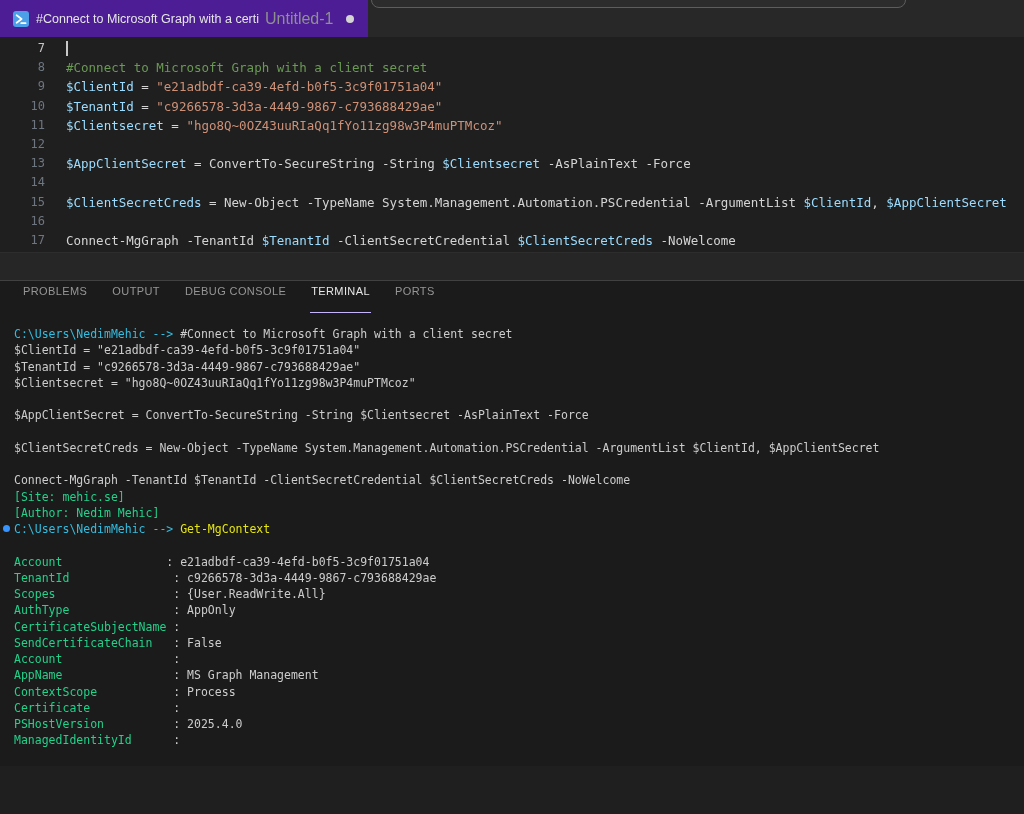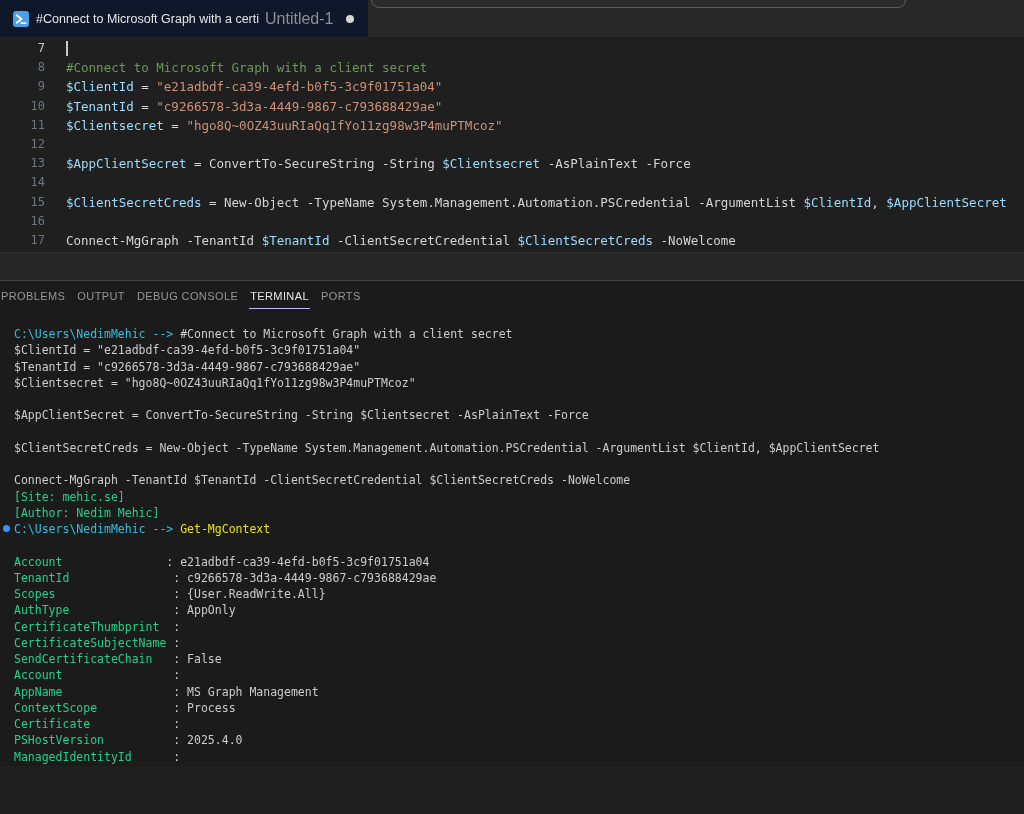--- a/index.html
+++ b/index.html
@@ -3,21 +3,21 @@
 <meta charset="utf-8">
 <style>
   html,body{margin:0;padding:0;background:#1f1f1f;width:1024px;height:814px;overflow:hidden;
     font-family:"Liberation Sans",sans-serif;}
   .window{position:relative;width:1024px;height:814px;background:#1f1f1f;}
 
   
   .tabbar{position:relative;height:37px;background:#282828;overflow:hidden;}
   .overlay-edge{position:absolute;left:371px;top:-8px;width:533px;height:14px;
     background:#2c2c2c;border:1px solid #5c5e5d;border-radius:8px;}
-  .tab{position:absolute;left:0;top:0;width:368px;height:37px;background:#0f172a;
+  .tab{position:absolute;left:0;top:0;width:368px;height:37px;background:#4c1d95;
     display:flex;align-items:center;padding-left:13px;box-sizing:border-box;}
   .ps-icon{width:16px;height:16px;margin-right:7px;flex:none;}
   .tab-title{color:#e6e6e6;font-size:12.5px;white-space:nowrap;}
   .tab-desc{color:#8f8f8f;font-size:16px;margin-left:6px;white-space:nowrap;}
   .mod-dot{width:8px;height:8px;border-radius:50%;background:#d4d4d4;margin-left:12px;flex:none;}
 
   
   .editor{position:relative;height:213px;padding-top:2px;background:#1f1f1f;box-sizing:content-box;overflow:hidden;}
   .ed-line{display:flex;height:19.2px;line-height:19.2px;
     font-family:"DejaVu Sans Mono","Liberation Mono",monospace;font-size:12.5px;}
@@ -28,21 +28,21 @@
   .c-var{color:#9cdcfe;font-weight:normal;text-align:right;}
   .c-str{color:#ce9178;}
   .c-plain{color:#d4d4d4;}
   .cursor{display:inline-block;width:1.5px;height:15px;background:#c8c8c8;vertical-align:-3px;}
 
   
   .band{height:27px;background:#262626;border-top:1px solid #2d2d2d;border-bottom:1px solid #414141;box-sizing:content-box;}
 
   
   .panel{position:relative;background:#1b1b1b;height:485px;overflow:hidden;}
-  .panel-tab-bar{display:flex;gap:10px;height:32px;align-items:center;}
+  .panel-tab-bar{display:flex;gap:23px;padding-left:22px;height:32px;}
   .panel-tab{font-size:11px;letter-spacing:.4px;color:#969696;padding:4px 1px 6px;cursor:default;white-space:nowrap;}
   .panel-tab.active{color:#e7e7e7;border-bottom:1px solid #c4b5fd;}
 
   
   .terminal{padding:13px 0 0 14px;font-family:"DejaVu Sans Mono","Liberation Mono",monospace;
     font-size:11.5px;position:relative;}
   .t-line{height:16.25px;line-height:16.25px;white-space:pre;position:relative;}
   .t-fg{color:#cccccc;}
   .t-cyan{color:#33bde0;}
   .t-green{color:#23d18b;}
@@ -140,21 +140,20 @@
           <div class="t-line"><span class="t-fg"> </span></div>
           <div class="t-line"><span class="t-fg">Connect-MgGraph -TenantId $TenantId -ClientSecretCredential $ClientSecretCreds -NoWelcome</span></div>
           <div class="t-line"><span class="t-green">[Site: mehic.se]</span></div>
           <div class="t-line"><span class="t-green">[Author: Nedim Mehic]</span></div>
           <div class="t-line"><span class="t-dot"></span><span class="t-cyan">C:\Users\NedimMehic --&gt; </span><span class="t-yellow">Get-MgContext</span></div>
           <div class="t-line"><span class="t-fg"> </span></div>
           <div class="t-line"><span class="t-green">Account</span><span class="t-fg">               : e21adbdf-ca39-4efd-b0f5-3c9f01751a04</span></div>
           <div class="t-line"><span class="t-green">TenantId</span><span class="t-fg">               : c9266578-3d3a-4449-9867-c793688429ae</span></div>
           <div class="t-line"><span class="t-green">Scopes</span><span class="t-fg">                 : {User.ReadWrite.All}</span></div>
           <div class="t-line"><span class="t-green">AuthType</span><span class="t-fg">               : AppOnly</span></div>
-          <div class="t-line"><span class="t-green">CertificateThumbprint</span><span class="t-fg">  : </span></div>
           <div class="t-line"><span class="t-green">CertificateSubjectName</span><span class="t-fg"> : </span></div>
           <div class="t-line"><span class="t-green">SendCertificateChain</span><span class="t-fg">   : False</span></div>
           <div class="t-line"><span class="t-green">Account</span><span class="t-fg">                : </span></div>
           <div class="t-line"><span class="t-green">AppName</span><span class="t-fg">                : MS Graph Management</span></div>
           <div class="t-line"><span class="t-green">ContextScope</span><span class="t-fg">           : Process</span></div>
           <div class="t-line"><span class="t-green">Certificate</span><span class="t-fg">            : </span></div>
           <div class="t-line"><span class="t-green">PSHostVersion</span><span class="t-fg">          : 2025.4.0</span></div>
           <div class="t-line"><span class="t-green">ManagedIdentityId</span><span class="t-fg">      : </span></div>
         </div>
     </div>

